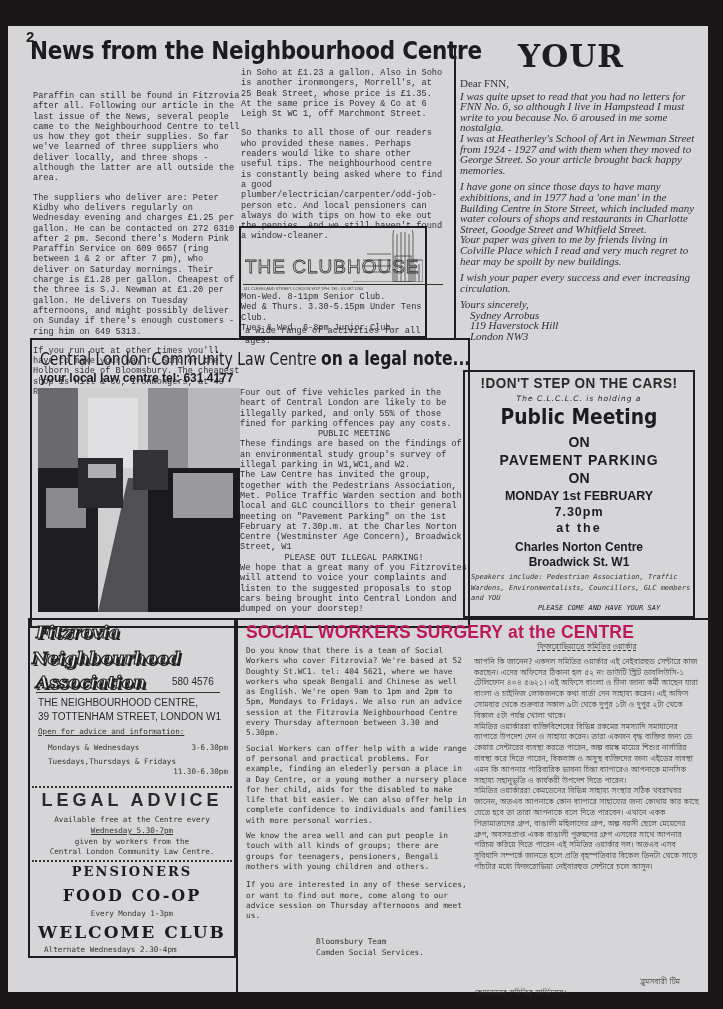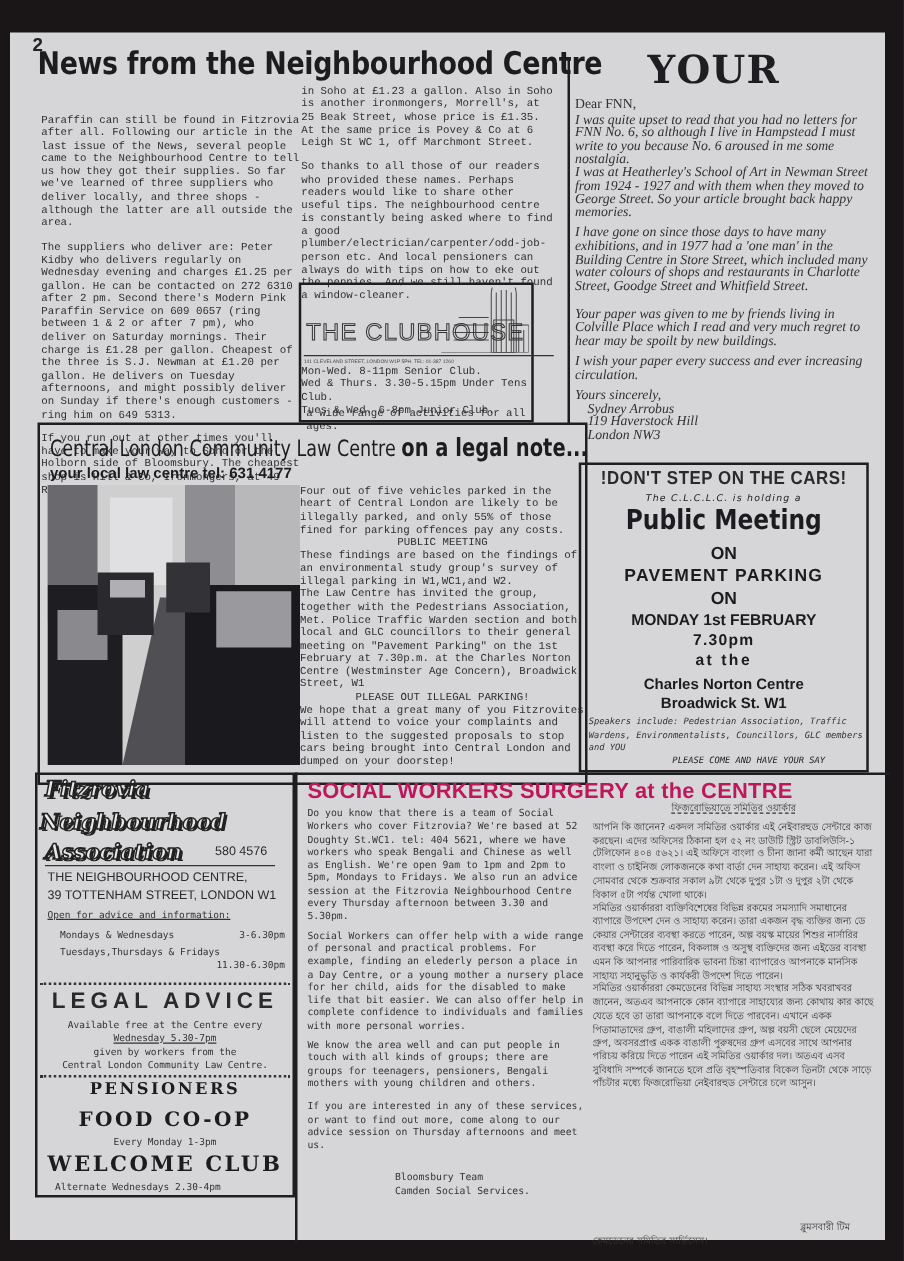--- a/index.html
+++ b/index.html
@@ -105,21 +105,21 @@
     <div class="club-tag mono">a wide range of activities for all ages.</div>
   </div>
 
   <div class="vline" style="left:446px; top:20px; width:2px; height:294px;"></div>
 
   <div class="abs your-title">YOUR</div>
   <div class="abs letter-body script">
     <div style="font-style:normal; margin-bottom:2px;">Dear FNN,</div>
     <p class="p" style="margin-bottom:6px">I was quite upset to read that you had no letters for FNN No. 6, so although I live in Hampstead I must write to you because No. 6 aroused in me some nostalgia.
 I was at Heatherley's School of Art in Newman Street from 1924 - 1927 and with them when they moved to George Street. So your article brought back happy memories.</p>
-    <p class="p" style="margin-bottom:12px">I have gone on since those days to have many exhibitions, and in 1977 had a 'one man' in the Building Centre in Store Street, which included many water colours of shops and restaurants in Charlotte Street, Goodge Street and Whitfield Street.</p>
+    <p class="p" style="margin-bottom:0">I have gone on since those days to have many exhibitions, and in 1977 had a 'one man' in the Building Centre in Store Street, which included many water colours of shops and restaurants in Charlotte Street, Goodge Street and Whitfield Street.</p>
     <p class="p" style="margin-bottom:6px">Your paper was given to me by friends living in Colville Place which I read and very much regret to hear may be spoilt by new buildings.</p>
     <p class="p" style="margin-bottom:6px">I wish your paper every success and ever increasing circulation.</p>
     <div>Yours sincerely,</div>
     <div style="padding-left:10px">
       <div>Sydney Arrobus</div>
       <div>119 Haverstock Hill</div>
       <div>London NW3</div>
     </div>
   </div>
 

